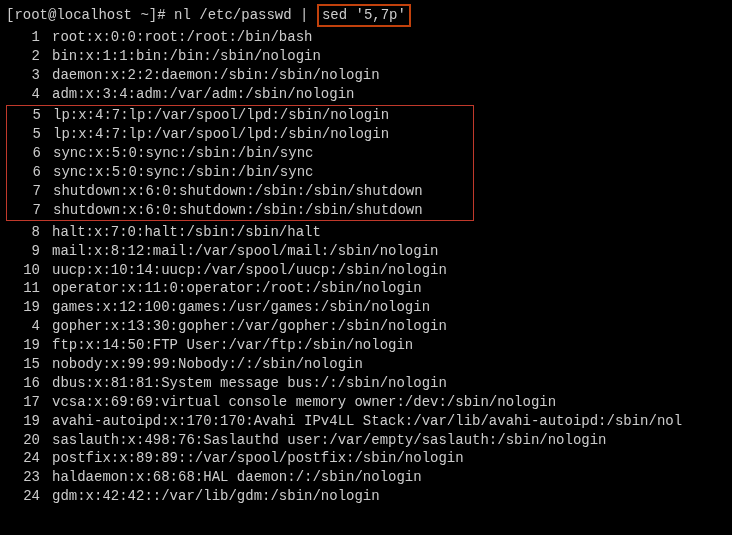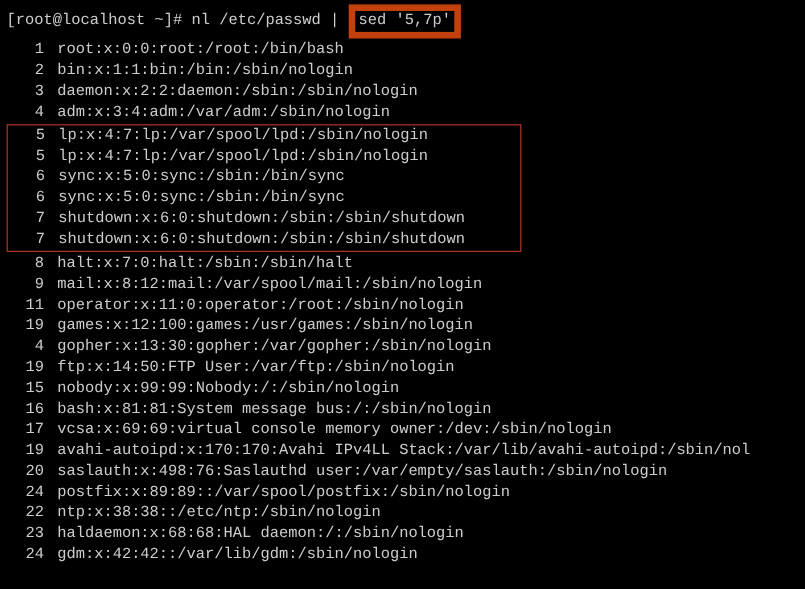--- a/index.html
+++ b/index.html
@@ -16,21 +16,21 @@
       padding: 4px 6px;
       width: 732px;
       height: 535px;
       overflow: hidden;
       white-space: nowrap;
     }
     .prompt-line {
       margin-bottom: 1px;
     }
     .command-highlight {
-      border: 6px solid #c2410c;
+      border: 2px solid #c2410c;
       padding: 0 3px;
       display: inline-block;
     }
     .output-line {
       display: flex;
     }
     .line-num {
       width: 46px;
       text-align: right;
       padding-right: 12px;
@@ -101,20 +101,24 @@
 <div id="after">
     <div class="output-line">
       <span class="line-num">8</span>
       <span class="line-content">halt:x:7:0:halt:/sbin:/sbin/halt</span>
     </div>
     <div class="output-line">
       <span class="line-num">9</span>
       <span class="line-content">mail:x:8:12:mail:/var/spool/mail:/sbin/nologin</span>
     </div>
     <div class="output-line">
+      <span class="line-num">10</span>
+      <span class="line-content">uucp:x:10:14:uucp:/var/spool/uucp:/sbin/nologin</span>
+    </div>
+    <div class="output-line">
       <span class="line-num">11</span>
       <span class="line-content">operator:x:11:0:operator:/root:/sbin/nologin</span>
     </div>
     <div class="output-line">
       <span class="line-num">19</span>
       <span class="line-content">games:x:12:100:games:/usr/games:/sbin/nologin</span>
     </div>
     <div class="output-line">
       <span class="line-num">4</span>
       <span class="line-content">gopher:x:13:30:gopher:/var/gopher:/sbin/nologin</span>
@@ -122,43 +126,39 @@
     <div class="output-line">
       <span class="line-num">19</span>
       <span class="line-content">ftp:x:14:50:FTP User:/var/ftp:/sbin/nologin</span>
     </div>
     <div class="output-line">
       <span class="line-num">15</span>
       <span class="line-content">nobody:x:99:99:Nobody:/:/sbin/nologin</span>
     </div>
     <div class="output-line">
       <span class="line-num">16</span>
-      <span class="line-content">bash:x:81:81:System message bus:/:/sbin/nologin</span>
+      <span class="line-content">dbus:x:81:81:System message bus:/:/sbin/nologin</span>
     </div>
     <div class="output-line">
       <span class="line-num">17</span>
       <span class="line-content">vcsa:x:69:69:virtual console memory owner:/dev:/sbin/nologin</span>
     </div>
     <div class="output-line">
       <span class="line-num">19</span>
       <span class="line-content">avahi-autoipd:x:170:170:Avahi IPv4LL Stack:/var/lib/avahi-autoipd:/sbin/nol</span>
     </div>
     <div class="output-line">
       <span class="line-num">20</span>
       <span class="line-content">saslauth:x:498:76:Saslauthd user:/var/empty/saslauth:/sbin/nologin</span>
     </div>
     <div class="output-line">
       <span class="line-num">24</span>
       <span class="line-content">postfix:x:89:89::/var/spool/postfix:/sbin/nologin</span>
     </div>
     <div class="output-line">
-      <span class="line-num">22</span>
-      <span class="line-content">ntp:x:38:38::/etc/ntp:/sbin/nologin</span>
-    </div>
-    <div class="output-line">
       <span class="line-num">23</span>
       <span class="line-content">haldaemon:x:68:68:HAL daemon:/:/sbin/nologin</span>
     </div>
     <div class="output-line">
       <span class="line-num">24</span>
       <span class="line-content">gdm:x:42:42::/var/lib/gdm:/sbin/nologin</span>
     </div>
   </div>
 
 </body></html>

